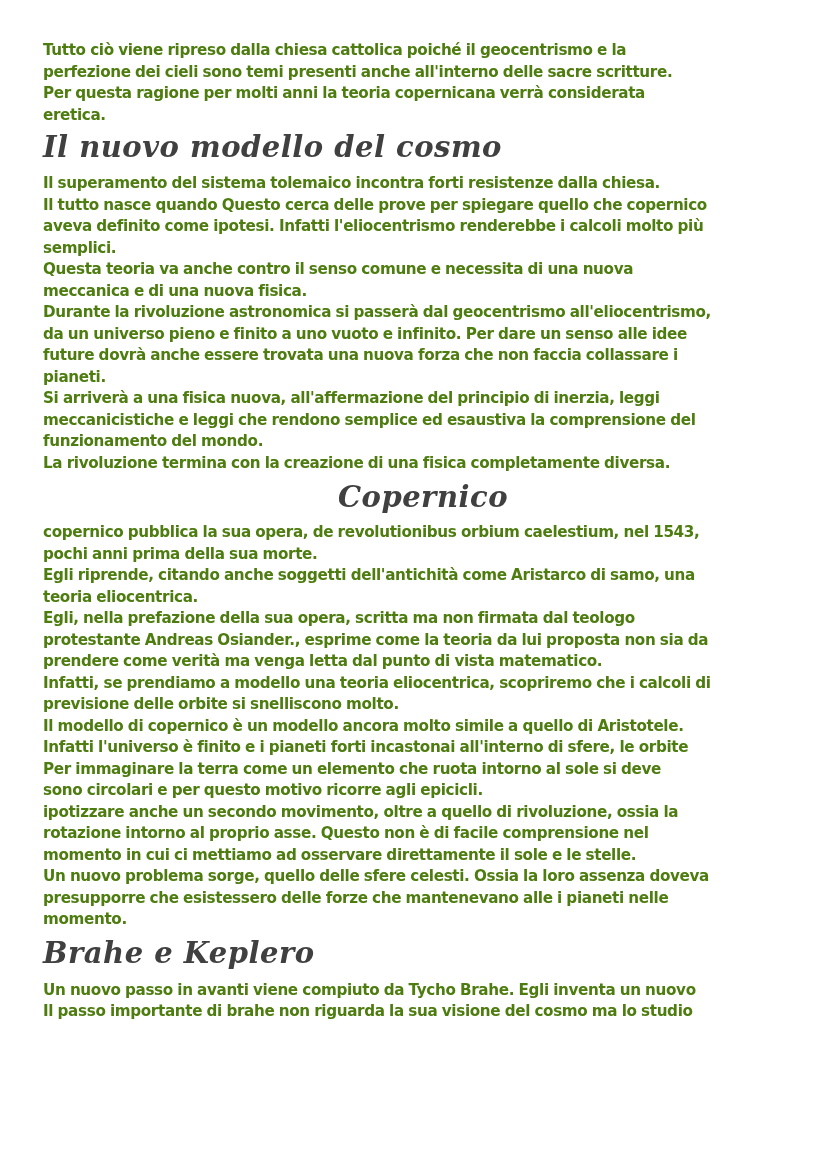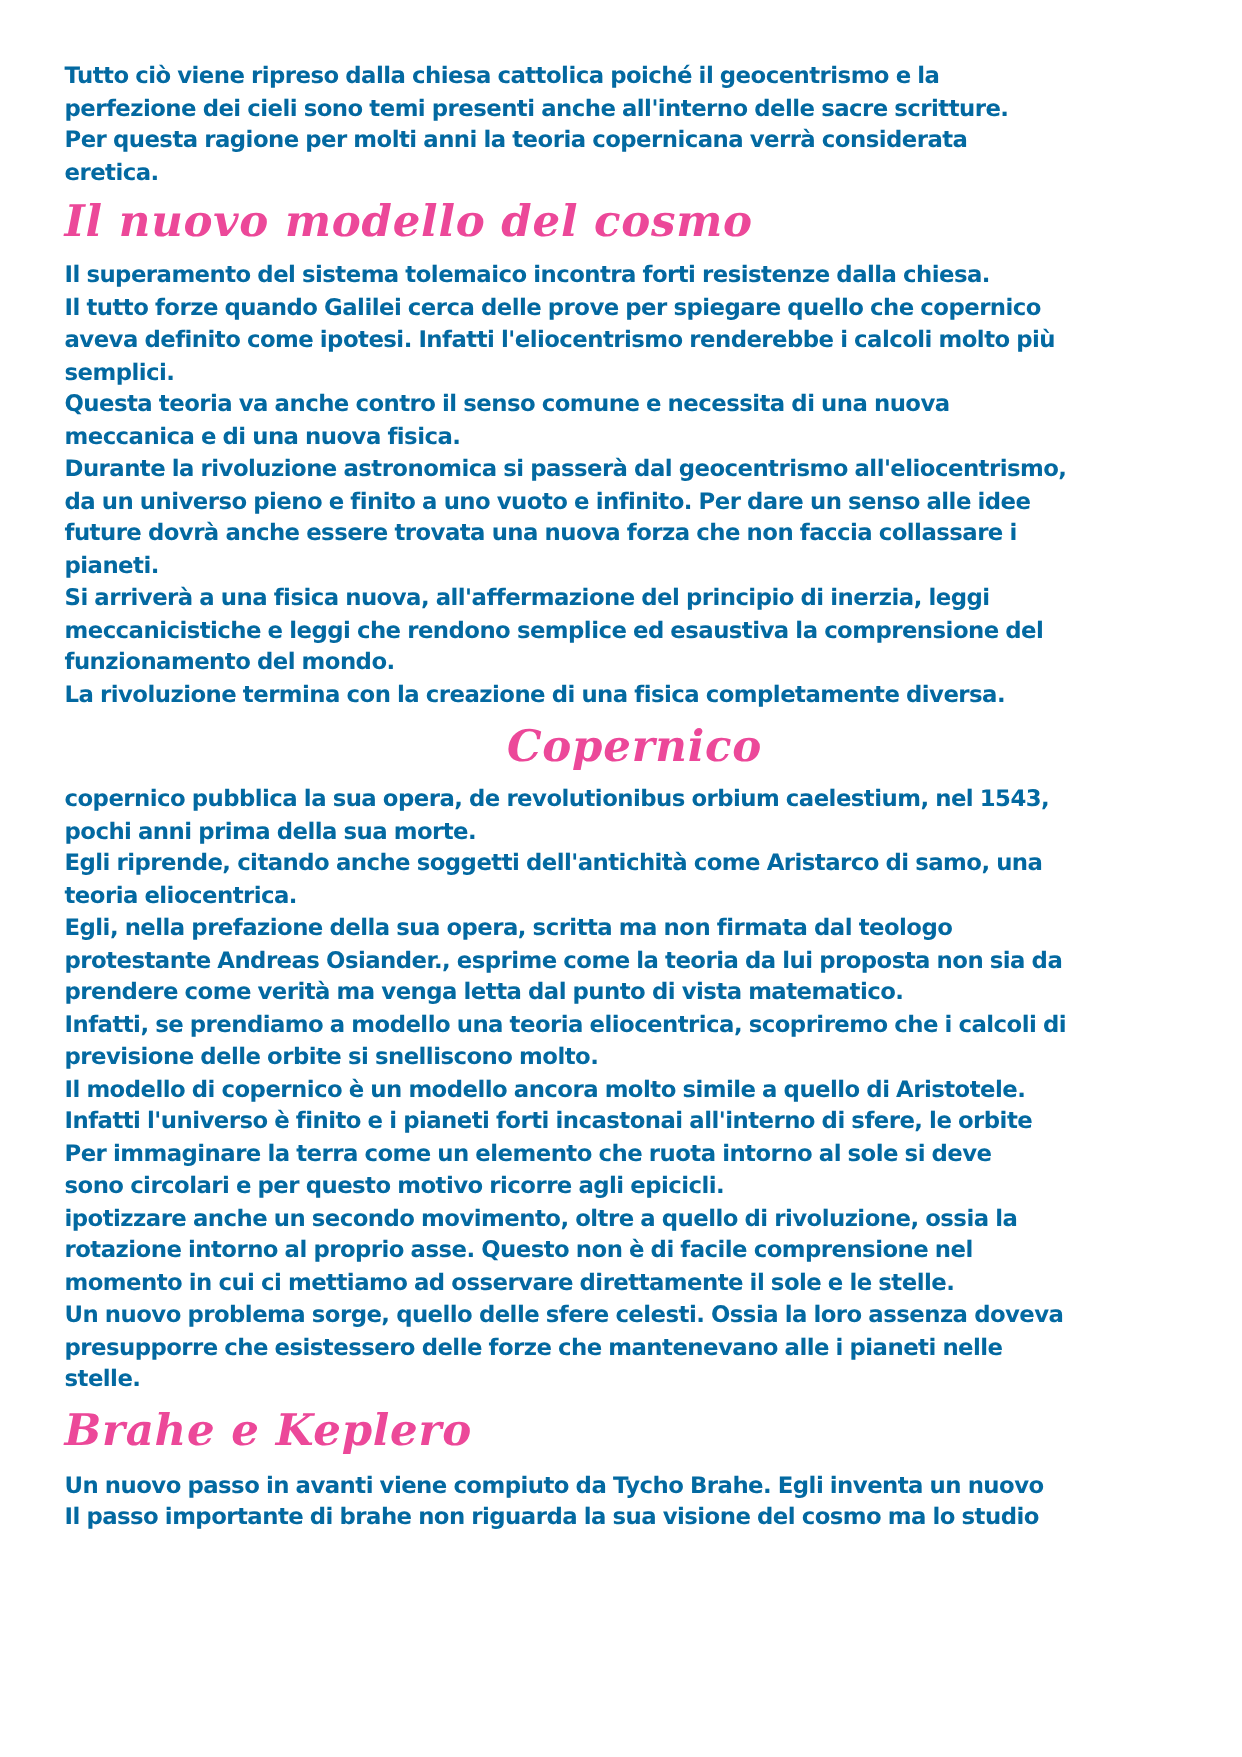--- a/index.html
+++ b/index.html
@@ -18,34 +18,34 @@
       left: 43px;
       top: 40px;
       width: 760px;
     }
     .para {
       margin: 0;
       font-family: "DejaVu Sans", sans-serif;
       font-weight: bold;
       font-size: 15.2px;
       line-height: 21.5px;
-      color: #0369a1;
+      color: #4d7c0f;
       letter-spacing: -0.35px;
       word-spacing: -0.5px;
     }
     .line {
       display: block;
       white-space: nowrap;
     }
     .heading {
       margin: 0;
       font-family: "DejaVu Serif", serif;
       font-style: italic;
       font-weight: bold;
-      color: #ec4899;
+      color: #404040;
       font-size: 29px;
       line-height: 34px;
       letter-spacing: 0.5px;
     }
     .h1 { margin-top: 4px; margin-bottom: 9px; }
     .h2 { margin-top: 6px; margin-bottom: 8px; text-align: center; }
     .h3 { margin-top: 5px; margin-bottom: 10px; }
   </style>
 </head>
 <body>
@@ -56,21 +56,21 @@
     <span class="line">Tutto ciò viene ripreso dalla chiesa cattolica poiché il geocentrismo e la</span>
     <span class="line">perfezione dei cieli sono temi presenti anche all'interno delle sacre scritture.</span>
     <span class="line">Per questa ragione per molti anni la teoria copernicana verrà considerata</span>
     <span class="line">eretica.</span>
   </p>
 
   <h2 class="heading h1">Il  nuovo modello del cosmo</h2>
 
   <p class="para">
     <span class="line">Il superamento del sistema tolemaico incontra forti resistenze dalla chiesa.</span>
-    <span class="line">Il tutto forze quando Galilei cerca delle prove per spiegare quello che copernico</span>
+    <span class="line">Il tutto nasce quando Questo cerca delle prove per spiegare quello che copernico</span>
     <span class="line">aveva definito come ipotesi. Infatti l'eliocentrismo renderebbe i calcoli molto più</span>
     <span class="line">semplici.</span>
     <span class="line">Questa teoria va anche contro il senso comune e necessita di una nuova</span>
     <span class="line">meccanica e di una nuova fisica.</span>
     <span class="line">Durante la rivoluzione astronomica si passerà dal geocentrismo all'eliocentrismo,</span>
     <span class="line">da un universo pieno e finito a uno vuoto e infinito. Per dare un senso alle idee</span>
     <span class="line">future dovrà anche essere trovata una nuova forza che non faccia collassare i</span>
     <span class="line">pianeti.</span>
     <span class="line">Si arriverà a una fisica nuova, all'affermazione del principio di inerzia, leggi</span>
     <span class="line">meccanicistiche e leggi che  rendono semplice ed esaustiva la comprensione del</span>
@@ -92,21 +92,21 @@
     <span class="line">previsione delle orbite si snelliscono molto.</span>
     <span class="line">Il modello di copernico è un modello ancora molto simile a quello di Aristotele.</span>
     <span class="line">Infatti l'universo è finito e i pianeti forti incastonai all'interno di sfere, le orbite</span>
     <span class="line">Per immaginare la terra come un elemento che ruota intorno al sole si deve</span>
     <span class="line">sono circolari  e per questo motivo ricorre agli epicicli.</span>
     <span class="line">ipotizzare anche un secondo movimento, oltre a quello di rivoluzione, ossia la</span>
     <span class="line">rotazione intorno al proprio asse. Questo non è di facile comprensione nel</span>
     <span class="line">momento in cui ci mettiamo ad osservare direttamente il sole e le stelle.</span>
     <span class="line">Un nuovo problema sorge, quello delle sfere celesti. Ossia la loro assenza doveva</span>
     <span class="line">presupporre che esistessero delle forze che mantenevano alle i pianeti nelle</span>
-    <span class="line">stelle.</span>
+    <span class="line">momento.</span>
   </p>
 
   <h2 class="heading h3">Brahe e Keplero</h2>
 
   <p class="para">
     <span class="line">Un nuovo passo in avanti viene compiuto da Tycho Brahe. Egli inventa un nuovo</span>
     <span class="line">Il passo importante di brahe non riguarda la sua visione del cosmo ma lo studio</span>
   </p>
 
 </div>

